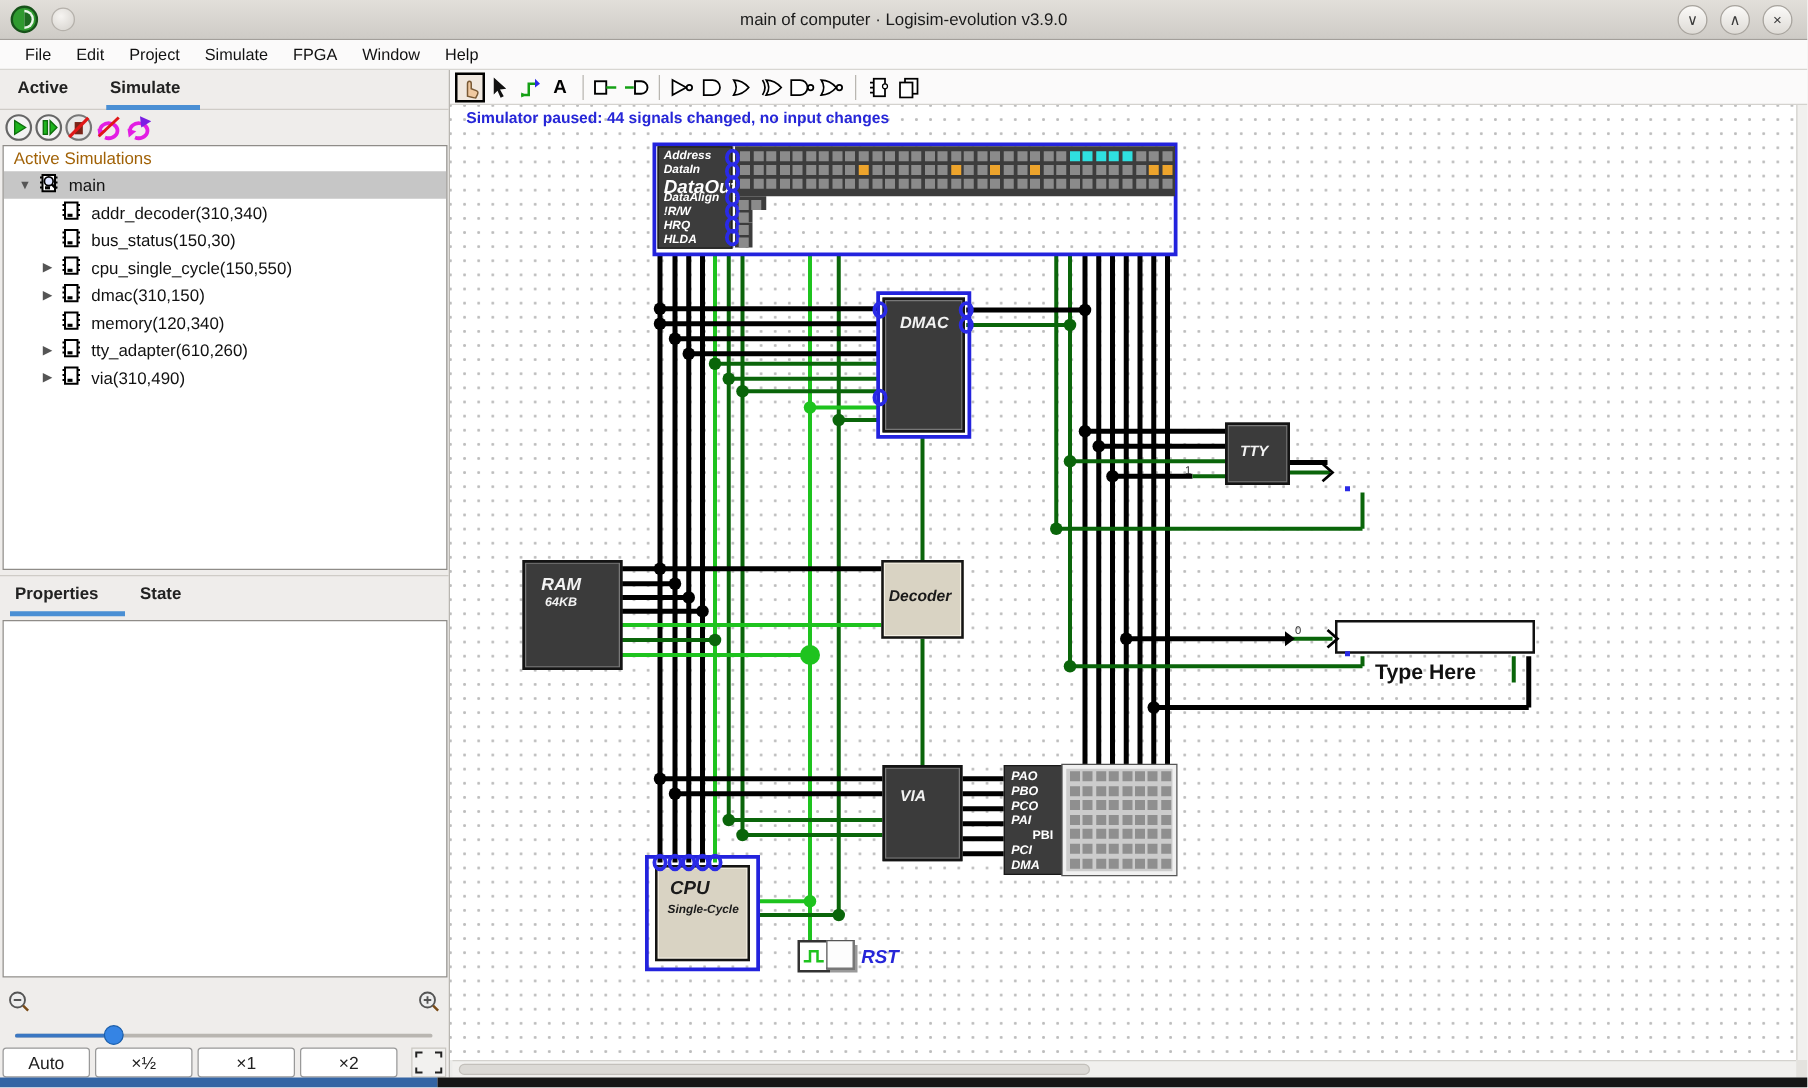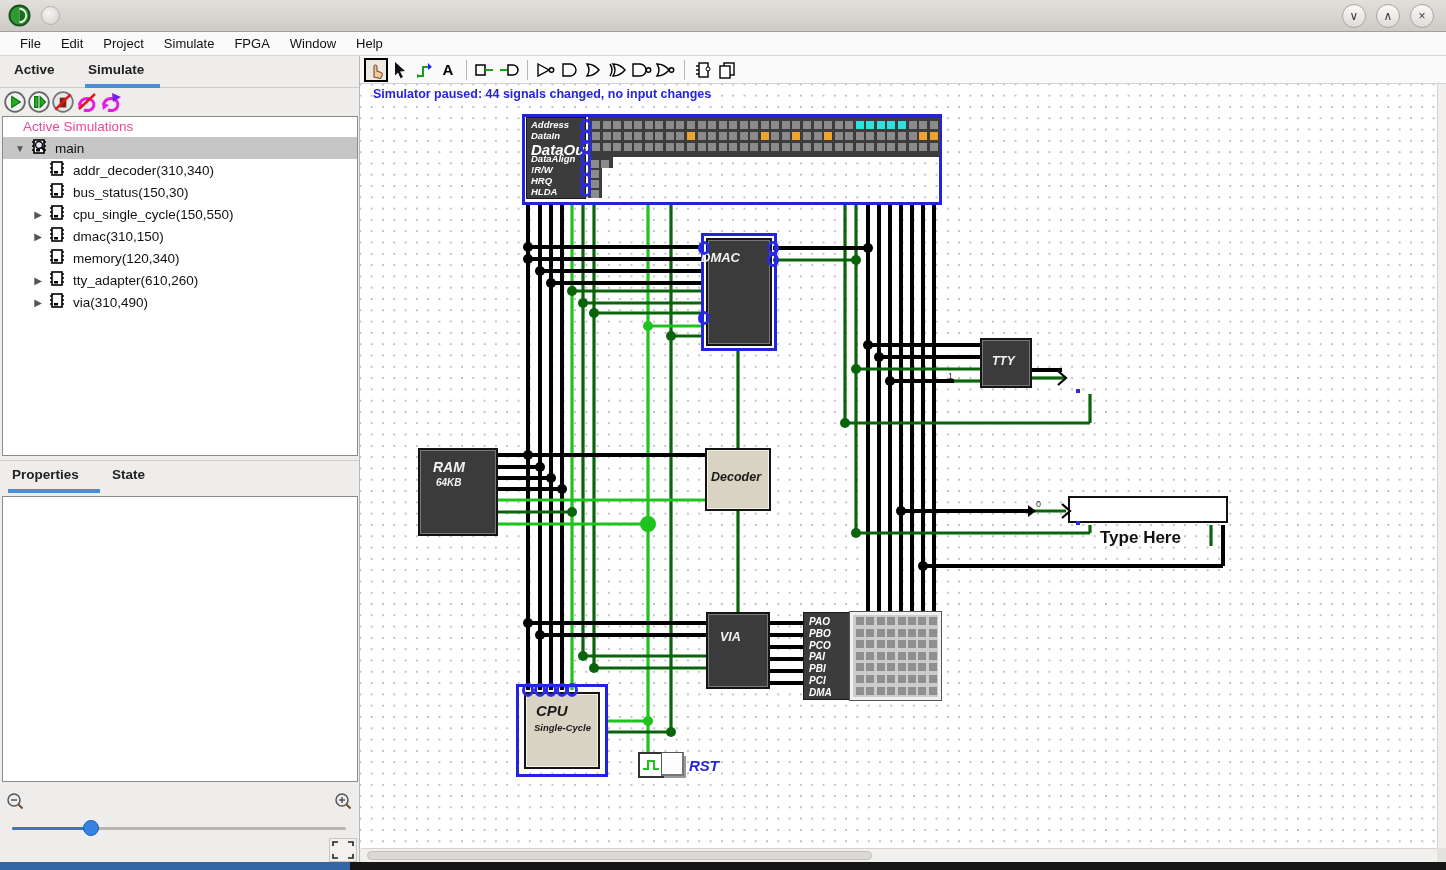--- a/index.html
+++ b/index.html
@@ -27,21 +27,21 @@
   
   #left-panel { left:0; top:56px; width:360px; height:806px; background:#efedeb; border-right:1px solid #b9b6b1; }
   #main-tabs { position:absolute; left:0; top:0; width:100%; height:32px; border-bottom:1px solid #cfccc7; }
   .ptab { position:absolute; top:6px; font-weight:bold; font-size:13.5px; color:#222; }
   .tab-underline { position:absolute; height:4px; background:#4a8fd4; }
 
   #sim-toolbar { position:absolute; left:3px; top:34px; height:24px; display:flex; gap:0px; }
   #sim-toolbar svg { margin-right:0px; }
 
   #tree-box { position:absolute; left:2px; top:60px; width:356px; height:340px; background:#fff; border:1px solid #8f8c88; overflow:hidden; }
-  #tree-header { font-size:13.5px; color:#ec4899; padding:2px 4px 3px 20px; }
+  #tree-header { font-size:13.5px; color:#a16207; padding:2px 4px 3px 8px; }
   .tree-row { height:22px; display:flex; align-items:center; font-size:13.5px; color:#111; white-space:nowrap; }
   .tree-row.selected { background:#c6c6c6; }
   .tw { display:inline-block; text-align:center; }
   .tri { width:18px; font-size:10px; color:#555; }
   .chip-ic { width:20px; }
   .tree-label { margin-left:6px; }
 
   #props-tabs { position:absolute; left:0; top:404px; width:100%; height:32px; border-top:1px solid #cfccc7; }
   #props-box { position:absolute; left:2px; top:440px; width:356px; height:286px; background:#fff; border:1px solid #8f8c88; }
 
@@ -100,20 +100,21 @@
 </head>
 <body>
 
 <div id="titlebar" class="abs">
   <svg id="logo" viewBox="0 0 24 24">
     <circle cx="12" cy="12" r="10.5" fill="#2f9a2f" stroke="#17521a" stroke-width="2"></circle>
     <path d="M12 4 a8 8 0 0 1 0 16 z" fill="#ffffff" opacity="0.9"></path>
     <path d="M12 6 a6 6 0 0 1 0 12 z" fill="#1d6b20"></path>
   </svg>
   <div id="app-circle"></div>
+  <div id="title-text">main of computer · Logisim-evolution v3.9.0</div>
   <div id="winbtns">
     <div class="winbtn">∨</div>
     <div class="winbtn">∧</div>
     <div class="winbtn">×</div>
   </div>
 </div>
 
 <div id="menubar" class="abs">
     <div class="menu-item">File</div>
     <div class="menu-item">Edit</div>
@@ -318,20 +319,26 @@
       <circle cx="8" cy="8" r="6" fill="#eee" stroke="#555" stroke-width="1.5"></circle>
       <line x1="5" y1="8" x2="11" y2="8" stroke="#555" stroke-width="1.5"></line>
       <line x1="8" y1="5" x2="8" y2="11" stroke="#555" stroke-width="1.5"></line>
       <line x1="12.5" y1="12.5" x2="16.5" y2="16.5" stroke="#7a4b16" stroke-width="2"></line>
     </svg>
     <div id="slider-track"></div>
     <div id="slider-fill"></div>
     <div id="slider-knob"></div>
   </div>
 
+  <div id="zoom-buttons">
+      <div class="zbtn" style="width: 70px;">Auto</div>
+      <div class="zbtn" style="width: 78px;">×½</div>
+      <div class="zbtn" style="width: 78px;">×1</div>
+      <div class="zbtn" style="width: 78px;">×2</div>
+    </div>
   <div id="corner-tool">
     <svg width="26" height="22" viewBox="0 0 26 22">
       <path d="M3 7 V3 H8 M18 3 H23 V7 M23 15 V19 H18 M8 19 H3 V15" fill="none" stroke="#222" stroke-width="1.6"></path>
     </svg>
   </div>
 </div>
 
 <div id="edit-toolbar" class="abs">
   <div class="tool selected">
     <svg width="18" height="18" viewBox="0 0 18 18">
@@ -631,21 +638,21 @@
       <div class="led-cell" style="left: 331.05px; top: 26.4px;"></div>
       <div class="led-cell" style="left: 341.6px; top: 26.4px;"></div>
     </div>
   <div class="abs" style="left:228px; top:73px; width:25px; height:11px; background:#3c3c3c;"></div>
   <div class="abs" style="left:228px; top:84px; width:14px; height:10px; background:#3c3c3c;"></div>
   <div class="abs" style="left:228px; top:94px; width:14px; height:10px; background:#3c3c3c;"></div>
   <div class="abs" style="left:228px; top:104px; width:14px; height:10px; background:#3c3c3c;"></div>
 
   <div class="sel-blue" style="left:341px; top:149px; width:76px; height:118px;"></div>
   <div class="comp-dark" style="left:346px; top:154px; width:66px; height:108px;"></div>
-  <div class="clabel" style="left:341px; top:166px; font-size:13px;text-align:center;">DMAC</div>
+  <div class="clabel" style="left:360px; top:166px; font-size:13px;text-align:center;">DMAC</div>
 
 
   <div class="comp-dark" style="left:620px; top:254px; width:52px; height:50px;"></div>
   <div class="clabel" style="left:632px; top:270px; font-size:12px;">TTY</div>
 
   <div class="comp-dark" style="left:58px; top:364px; width:80px; height:88px;"></div>
   <div class="clabel" style="left:73px; top:375px; font-size:14px;">RAM</div>
   <div class="clabel" style="left:76px; top:393px; font-size:10px;">64KB</div>
 
   <div class="comp-beige" style="left:345px; top:364px; width:66px; height:63px;"></div>
@@ -655,21 +662,21 @@
   <div id="type-here">Type Here</div>
 
   <div class="comp-dark" style="left:346px; top:528px; width:64px; height:77px;"></div>
   <div class="clabel" style="left:360px; top:546px; font-size:12.5px;">VIA</div>
 
   <div class="abs" style="left:443px; top:528px; width:47px; height:88px; background:#3c3c3c; border:1px solid #191919;">
       <div style="position: absolute; left: 5px; top: 3px; font-size: 10px; font-weight: bold; font-style: italic; color: rgb(255, 255, 255);">PAO</div>
       <div style="position: absolute; left: 5px; top: 14.8px; font-size: 10px; font-weight: bold; font-style: italic; color: rgb(255, 255, 255);">PBO</div>
       <div style="position: absolute; left: 5px; top: 26.6px; font-size: 10px; font-weight: bold; font-style: italic; color: rgb(255, 255, 255);">PCO</div>
       <div style="position: absolute; left: 5px; top: 38.4px; font-size: 10px; font-weight: bold; font-style: italic; color: rgb(255, 255, 255);">PAI</div>
-      <div style="position: absolute; left: 5px; top: 50.2px; font-size: 10px; font-weight: bold; font-style: italic; color: rgb(255, 255, 255);">PBI</div>
+      <div style="position: absolute; left: 22px; top: 50.2px; font-size: 10px; font-weight: bold; color: rgb(255, 255, 255);">PBI</div>
       <div style="position: absolute; left: 5px; top: 62px; font-size: 10px; font-weight: bold; font-style: italic; color: rgb(255, 255, 255);">PCI</div>
       <div style="position: absolute; left: 5px; top: 73.8px; font-size: 10px; font-weight: bold; font-style: italic; color: rgb(255, 255, 255);">DMA</div>
     </div>
   <div id="io-matrix" class="abs" style="left:490px; top:528px; width:91px; height:88px; background:#cccccc; border:3px solid #f0f0f0; outline:1px solid #555;">
       <div class="led-cell" style="left: 3px; top: 2px; background: rgb(143, 143, 143);"></div>
       <div class="led-cell" style="left: 13.4px; top: 2px; background: rgb(143, 143, 143);"></div>
       <div class="led-cell" style="left: 23.8px; top: 2px; background: rgb(143, 143, 143);"></div>
       <div class="led-cell" style="left: 34.2px; top: 2px; background: rgb(143, 143, 143);"></div>
       <div class="led-cell" style="left: 44.6px; top: 2px; background: rgb(143, 143, 143);"></div>
       <div class="led-cell" style="left: 55px; top: 2px; background: rgb(143, 143, 143);"></div>

